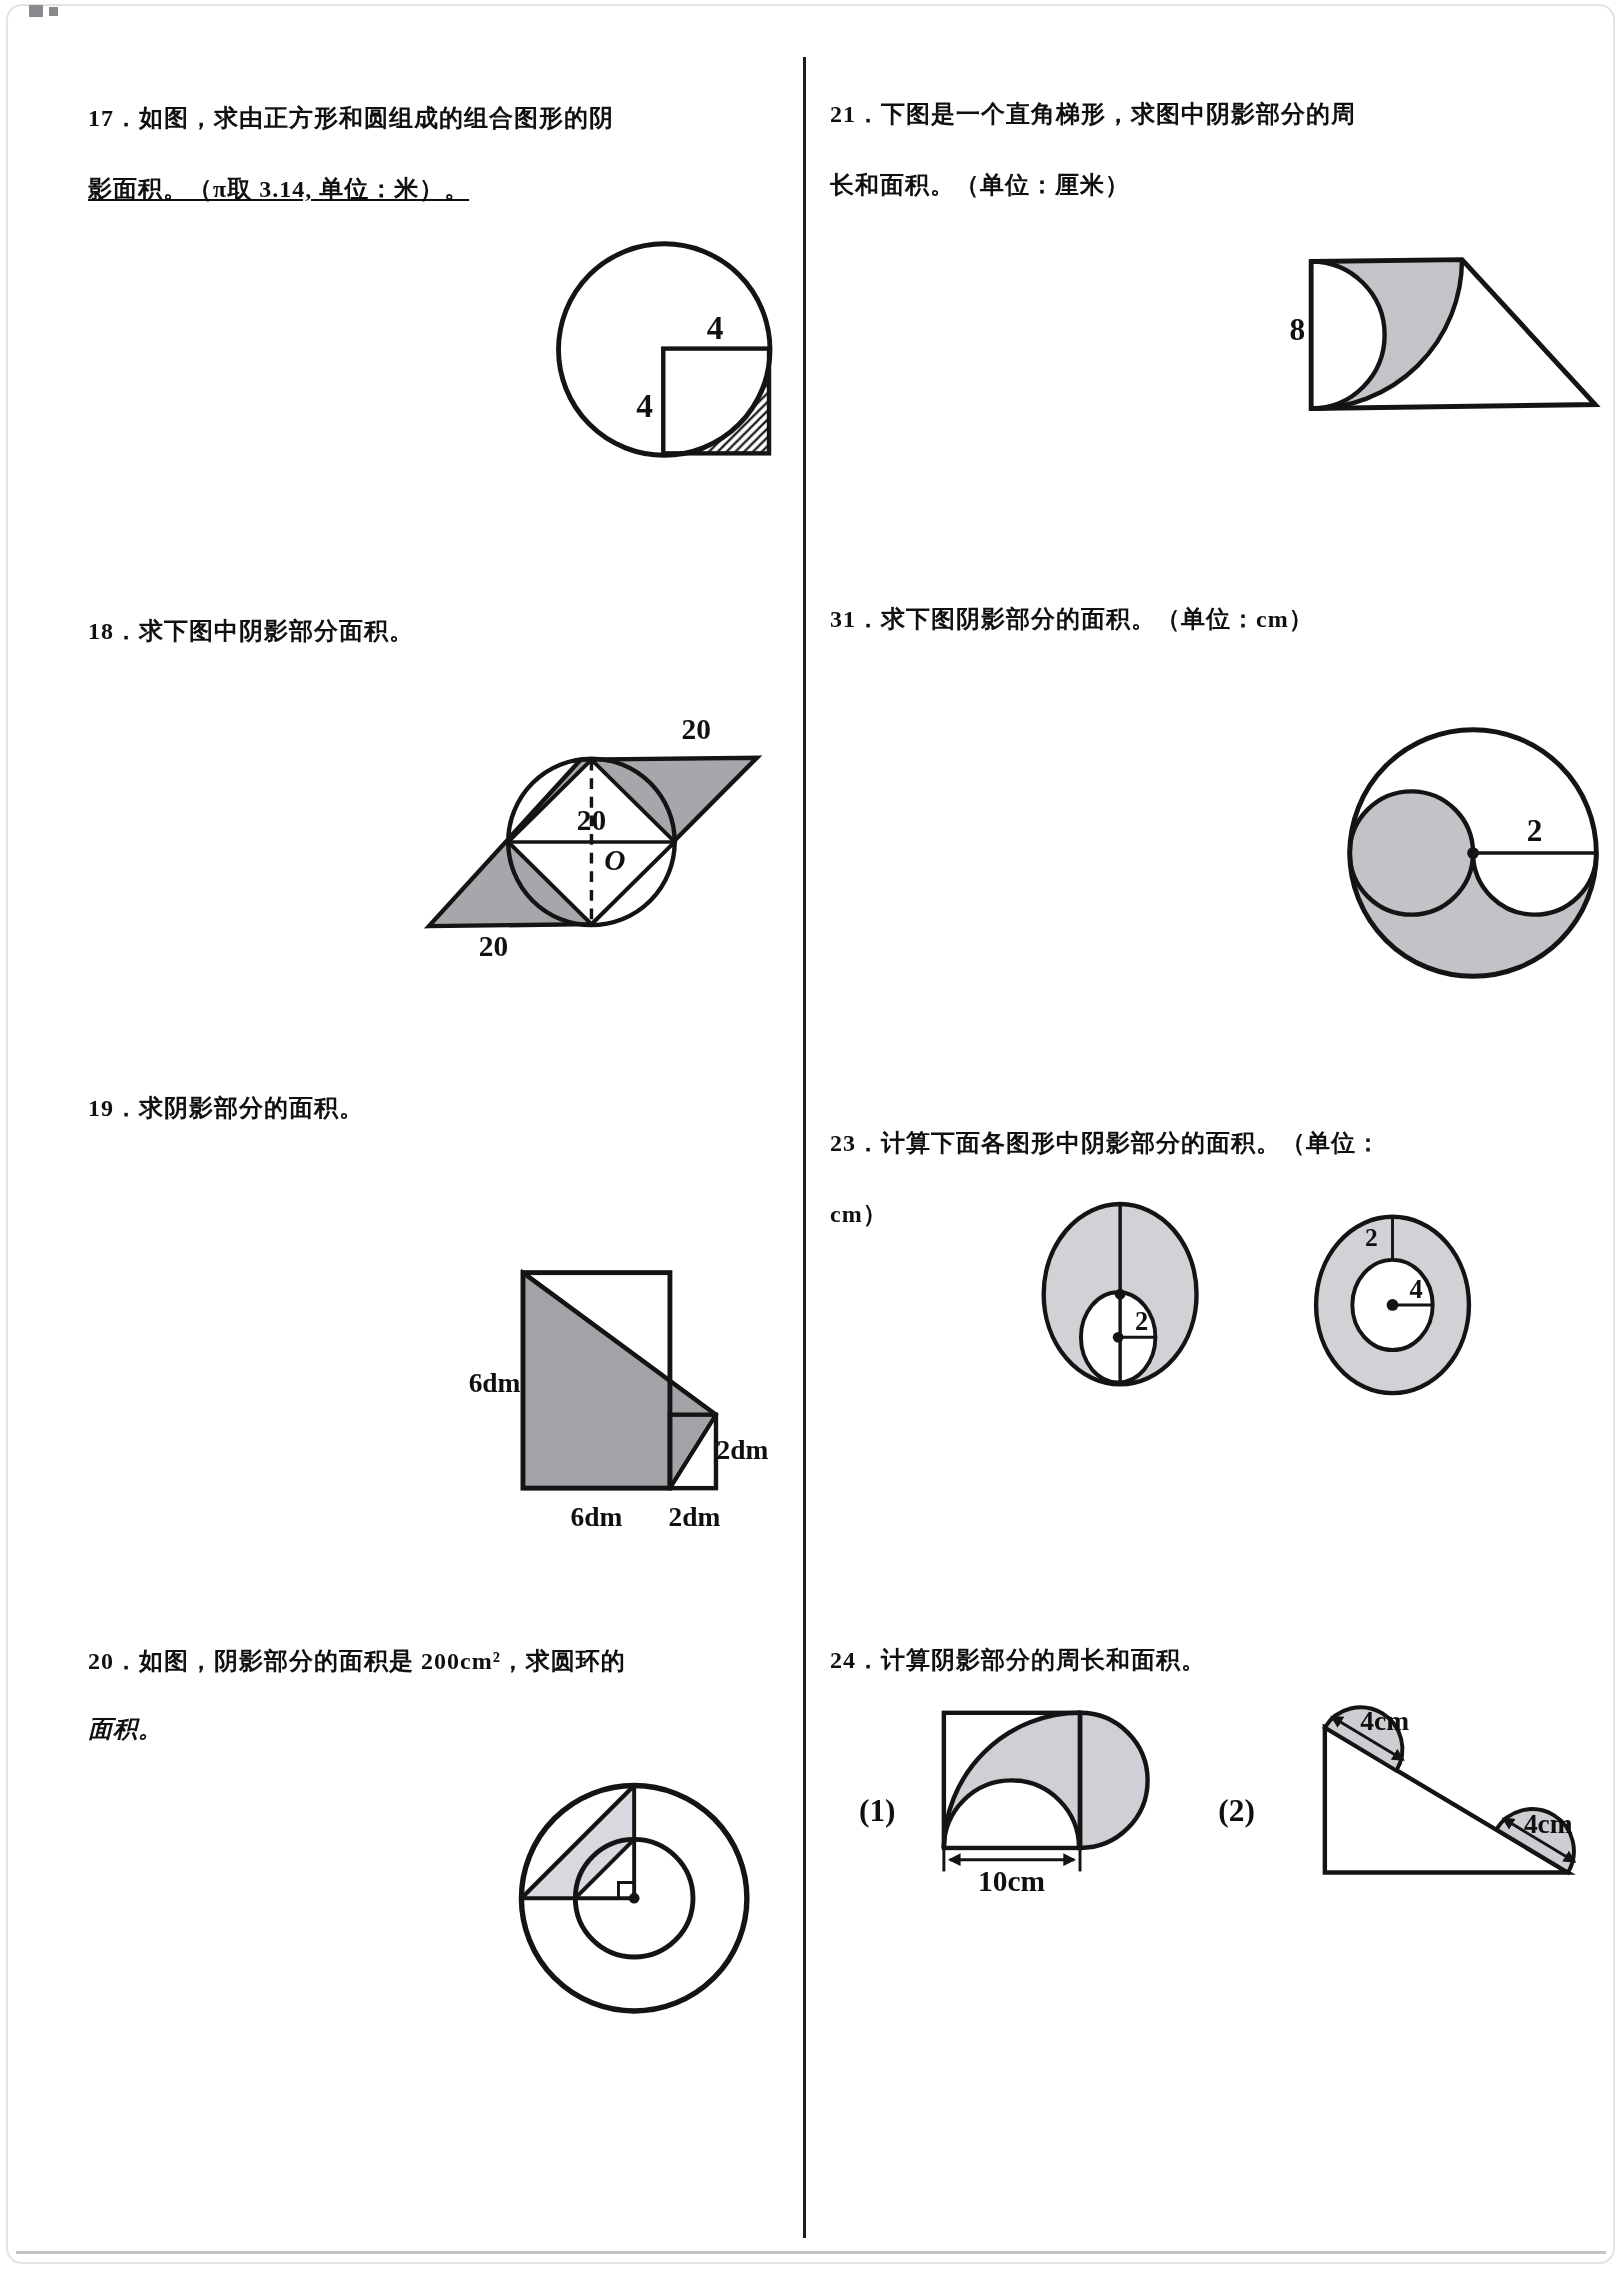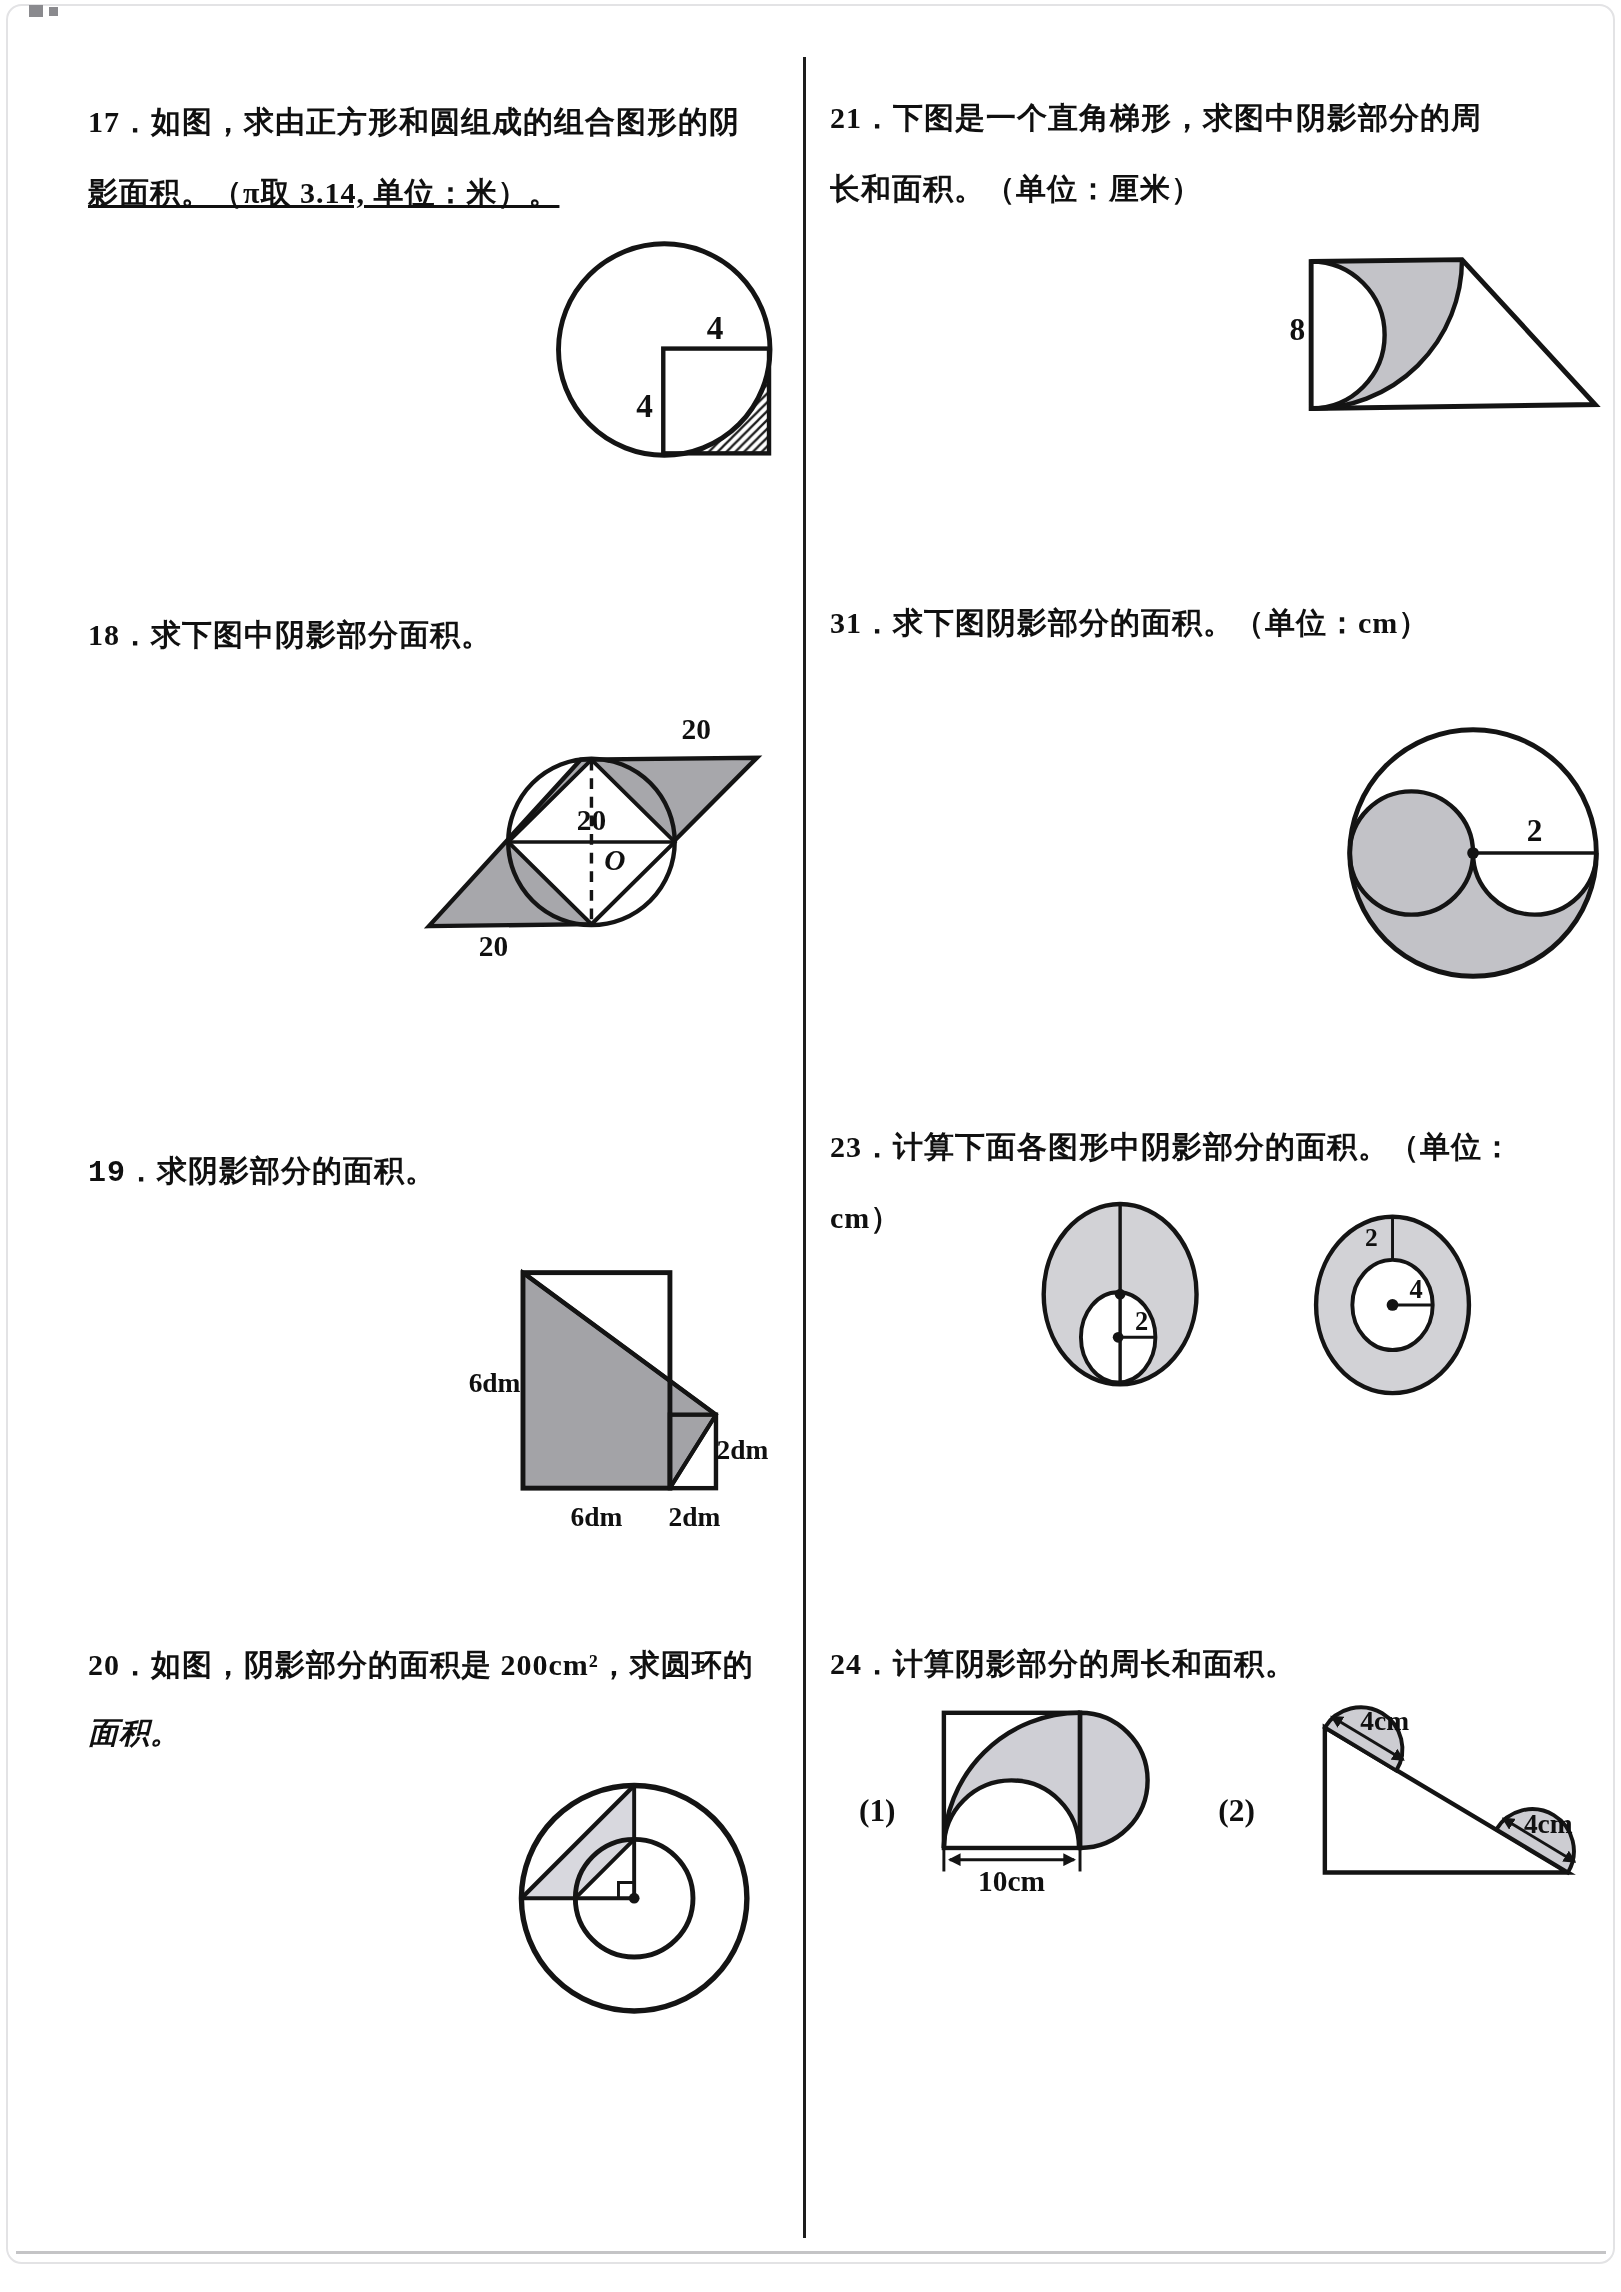--- a/index.html
+++ b/index.html
@@ -3,40 +3,40 @@
 <meta charset="utf-8">
 <style>
   html,body{margin:0;padding:0;background:#ffffff;}
   .page{position:relative;width:1621px;height:2293px;background:#ffffff;overflow:hidden;
         font-family:"Liberation Serif",serif;color:#111;}
   .paper-frame{position:absolute;left:5.9px;top:3.9px;right:5.9px;bottom:29px;
         border:2px solid #e3e3e5;border-radius:15.7px;pointer-events:none;}
   .divider{position:absolute;background:#1d1d1d;}
   .bottom-rule{position:absolute;background:#c4c4c6;}
   .artifact{position:absolute;background:#8a8a8e;}
-  .line{position:absolute;font-size:30px;font-weight:700;letter-spacing:1px;white-space:nowrap;color:#101010;}
+  .line{position:absolute;font-size:24px;font-weight:700;letter-spacing:1px;white-space:nowrap;color:#101010;}
   svg{position:absolute;overflow:visible;}
   svg text{font-family:"Liberation Serif",serif;font-weight:700;fill:#101010;}
   .shape{stroke:#141414;fill:none;}
 </style>
 </head>
 <body>
 
 <div class="page">
 
   <div class="paper-frame"></div>
   <div class="artifact" style="left:29px;top:4.9px;width:13.7px;height:11.8px;"></div>
   <div class="artifact" style="left:49px;top:6.9px;width:8.8px;height:8.8px;"></div>
   <div class="divider" style="left:803px;top:57px;width:2.9px;height:2181px;"></div>
   <div class="bottom-rule" style="left:15.7px;top:2251px;width:1590px;height:2.9px;"></div>
 
   <div class="line" style="left:88px;top:102px;">17．如图，求由正方形和圆组成的组合图形的阴</div>
   <div class="line" style="left:88px;top:173px;text-decoration:underline;">影面积。（π取 3.14,  单位：米）。</div>
   <div class="line" style="left:88px;top:615px;">18．求下图中阴影部分面积。</div>
-  <div class="line" style="left:88px;top:1151px;font-family:Liberation Mono, monospace;">19．求阴影部分的面积。</div>
+  <div class="line" style="left:88px;top:1092px;">19．求阴影部分的面积。</div>
   <div class="line" style="left:88px;top:1645px;">20．如图，阴影部分的面积是 200cm²，求圆环的</div>
   <div class="line" style="left:88px;top:1713px;font-style:italic;">面积。</div>
 
   <div class="line" style="left:830px;top:98px;">21．下图是一个直角梯形，求图中阴影部分的周</div>
   <div class="line" style="left:830px;top:169px;">长和面积。（单位：厘米）</div>
   <div class="line" style="left:830px;top:603px;">31．求下图阴影部分的面积。（单位：cm）</div>
   <div class="line" style="left:830px;top:1127px;">23．计算下面各图形中阴影部分的面积。（单位：</div>
   <div class="line" style="left:830px;top:1198px;">cm）</div>
   <div class="line" style="left:830px;top:1644px;">24．计算阴影部分的周长和面积。</div>
 

